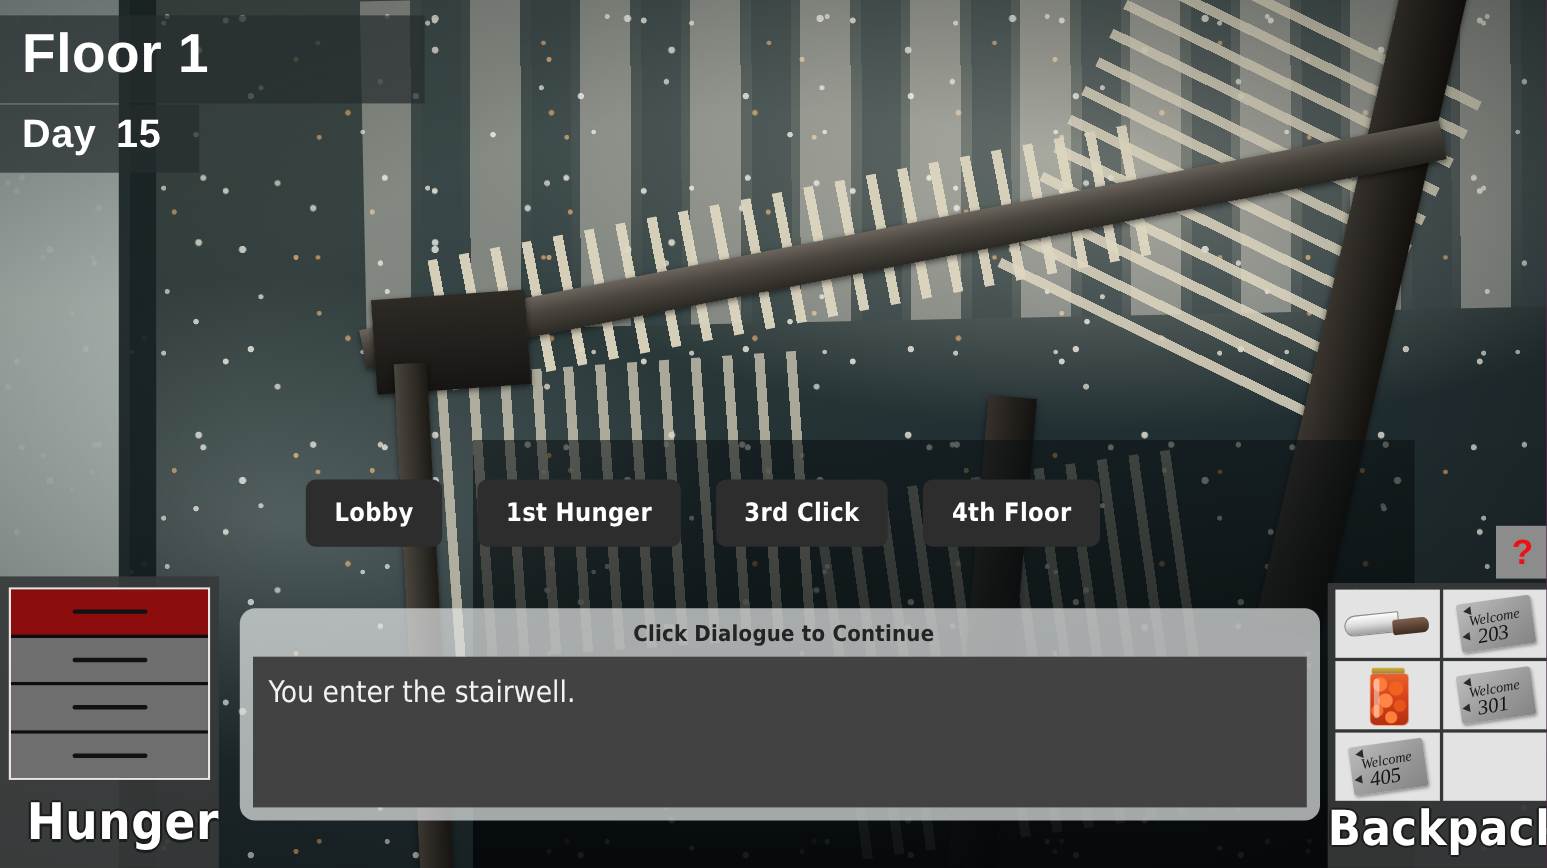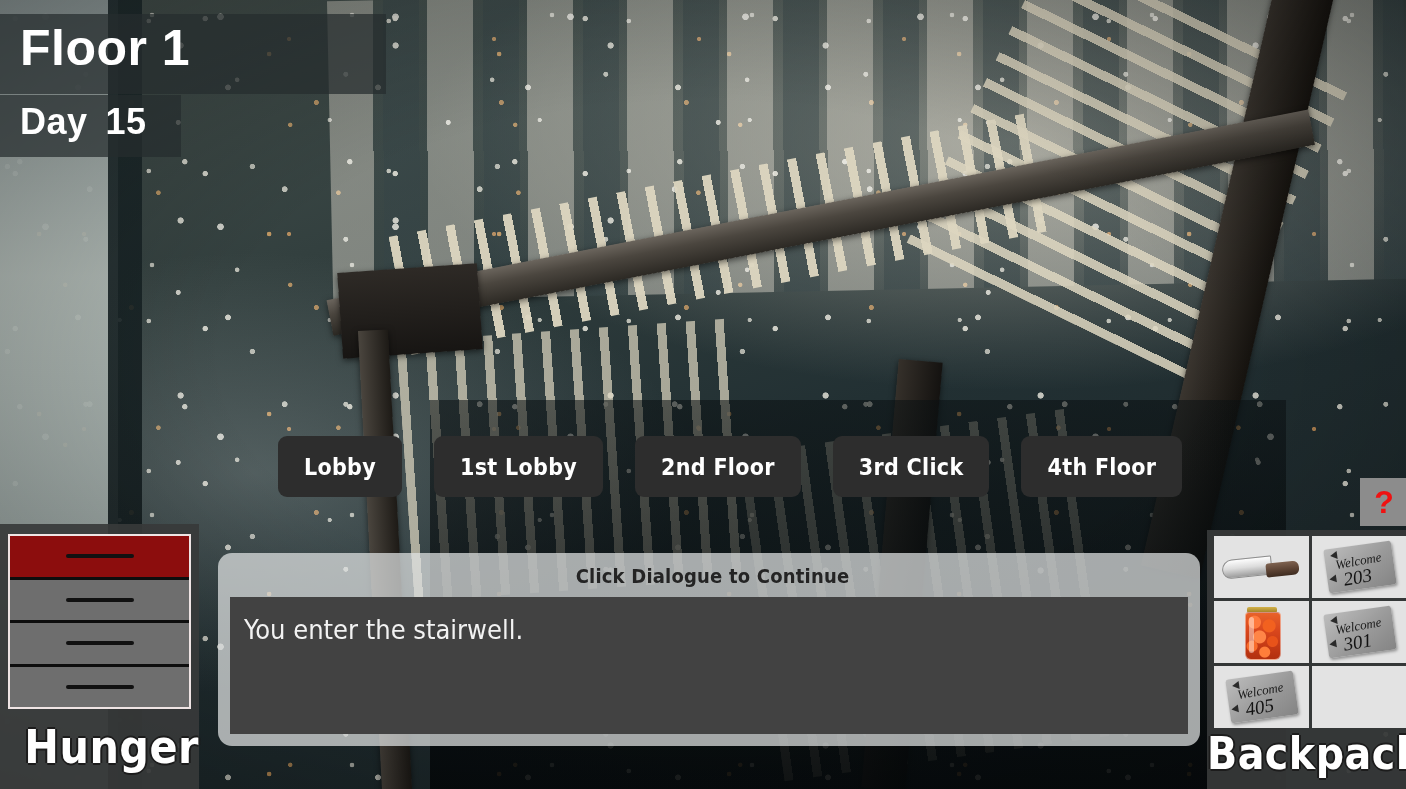--- a/index.html
+++ b/index.html
@@ -408,22 +408,21 @@
     <div class="bg-layer bg-vig"></div>
   </div>
 
   <div class="hud-panel" id="floor-panel"></div>
   <div class="hud-panel" id="day-panel"></div>
   <div class="hud-title" id="floor-text">Floor 1</div>
   <div class="hud-title" id="day-text"><span>Day</span><span class="num">15</span></div>
 
   <div id="floor-buttons">
     <button class="floor-btn">Lobby</button>
-    <button class="floor-btn">1st Lobby</button>
-    <button class="floor-btn">2nd Floor</button>
+    <button class="floor-btn">1st Hunger</button>
     <button class="floor-btn">3rd Click</button>
     <button class="floor-btn">4th Floor</button>
   </div>
 
   <button id="help-btn">?</button>
 
   <div id="dialogue-panel">
     <div id="dialogue-header">Click Dialogue to Continue</div>
     <div id="dialogue-body">
       <div id="dialogue-text">You enter the stairwell.</div>

